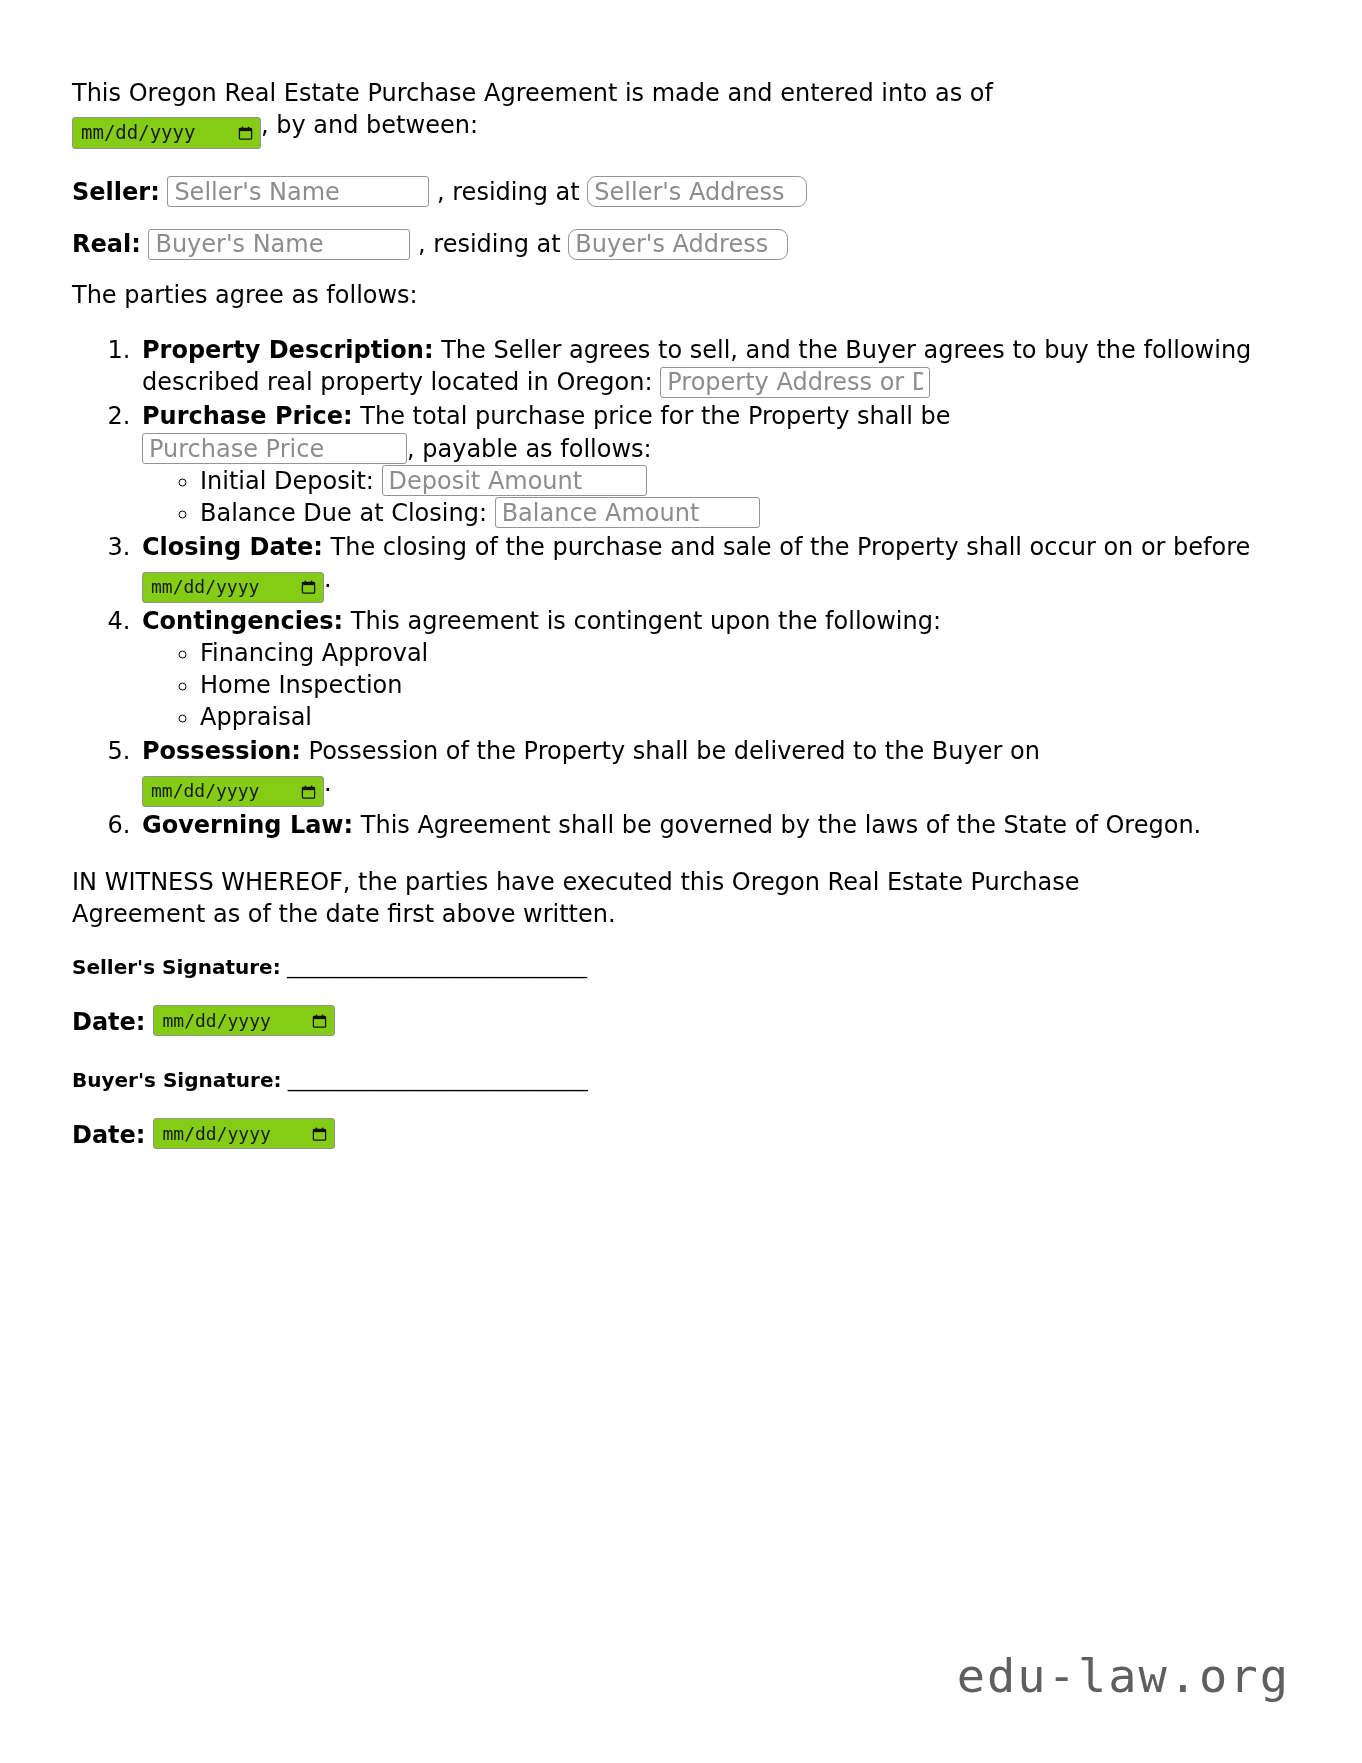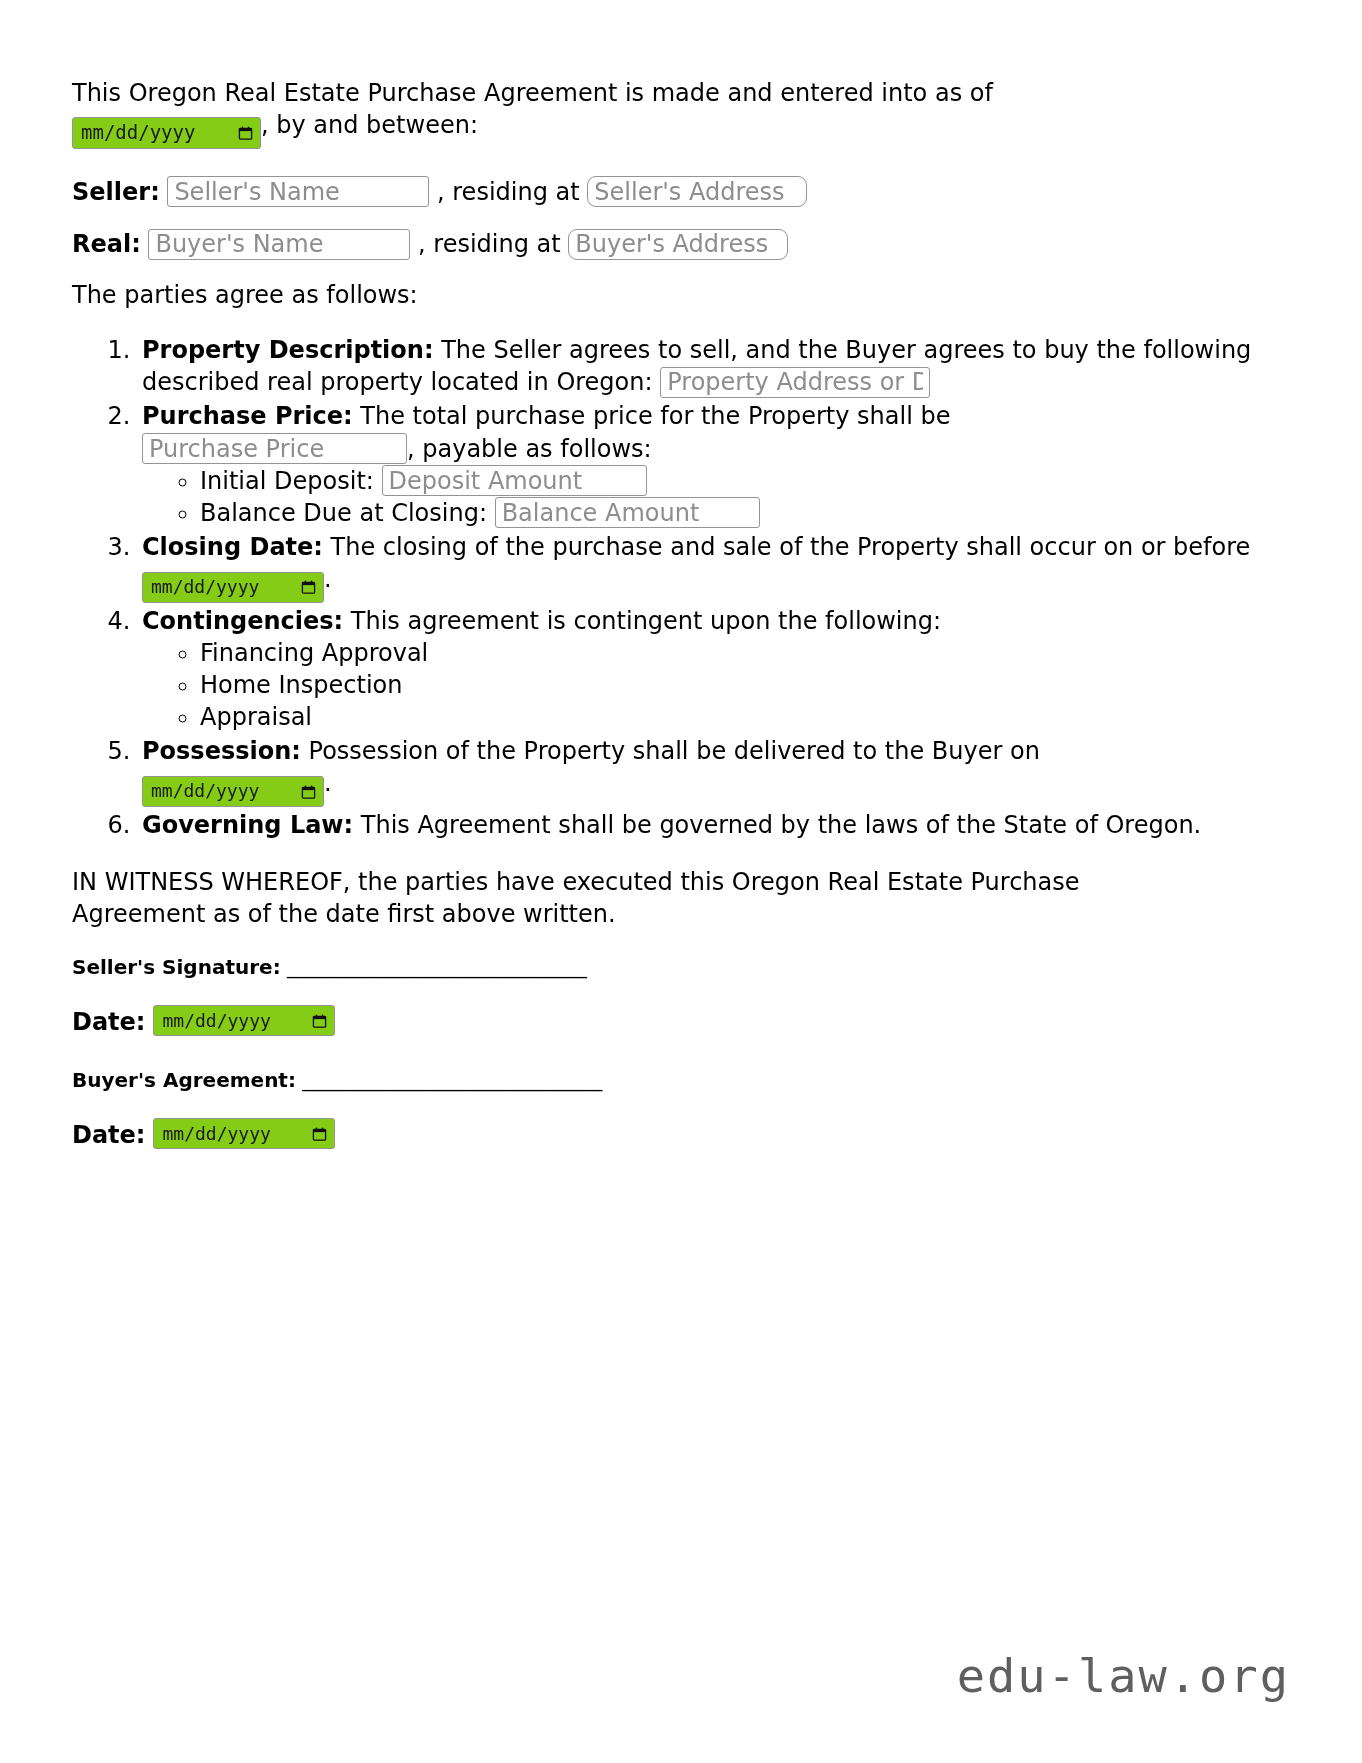--- a/index.html
+++ b/index.html
@@ -270,21 +270,21 @@
       <svg class="cal" viewBox="0 0 16 16" xmlns="http://www.w3.org/2000/svg">
         <rect x="1.5" y="3" width="13" height="11.5" rx="1" stroke="#111" stroke-width="1.4" fill="none"></rect>
         <rect x="1.5" y="3" width="13" height="3" fill="#111"></rect>
         <rect x="4" y="1.2" width="1.5" height="3" fill="#111"></rect>
         <rect x="10.5" y="1.2" width="1.5" height="3" fill="#111"></rect>
       </svg>
     </span>
   </div>
 
   <p class="sig-block">
-    <span class="sig-label">Buyer's Agreement:</span>
+    <span class="sig-label">Buyer's Signature:</span>
     <span class="sig-line">______________________________</span>
   </p>
 
   <div class="date-row">
     <span class="sig-label">Date:</span>
     <span class="date-input date-sm">
       <span class="dtext">mm/dd/yyyy</span>
       <svg class="cal" viewBox="0 0 16 16" xmlns="http://www.w3.org/2000/svg">
         <rect x="1.5" y="3" width="13" height="11.5" rx="1" stroke="#111" stroke-width="1.4" fill="none"></rect>
         <rect x="1.5" y="3" width="13" height="3" fill="#111"></rect>

